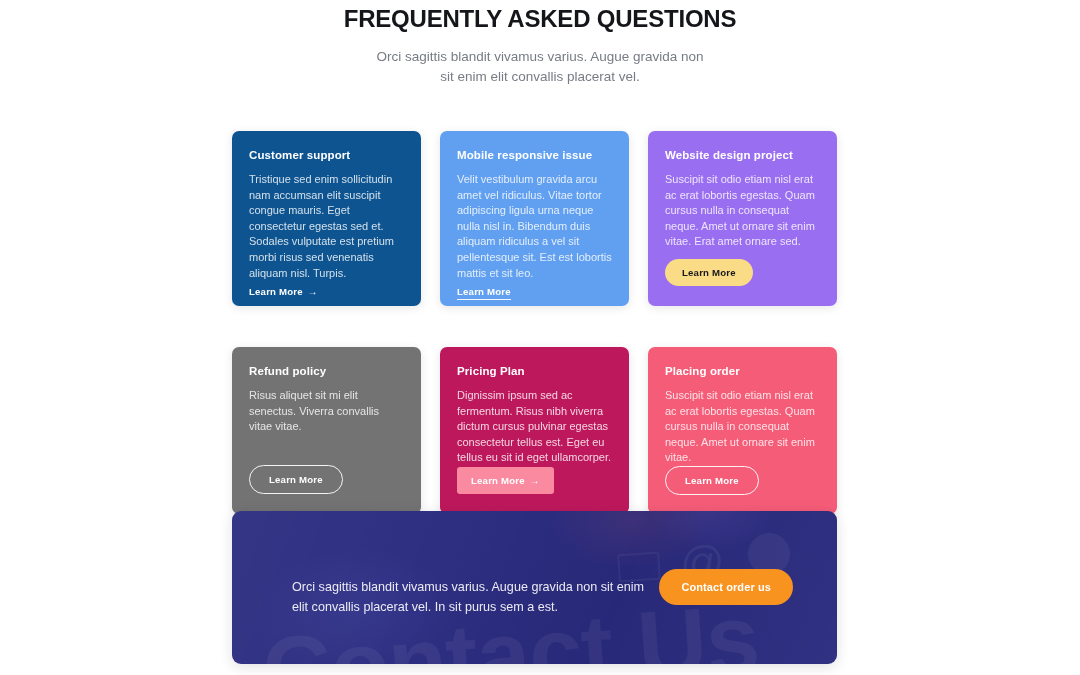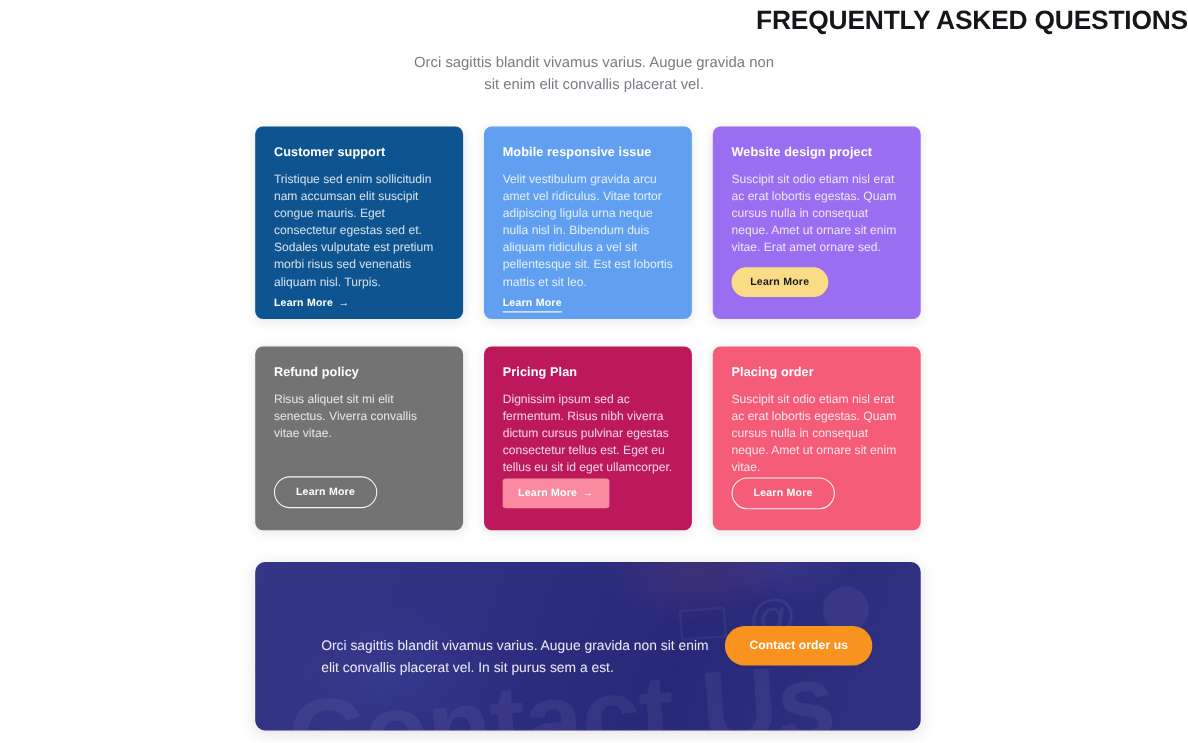--- a/index.html
+++ b/index.html
@@ -23,21 +23,20 @@
   .header {
     padding-top: 4px;
     text-align: center;
   }
   .page-title {
     font-size: 24px;
     font-weight: bold;
     letter-spacing: -0.2px;
     color: #14161a;
     line-height: 30px;
-    text-align: right;
   }
   .page-subtitle {
     margin: 13px auto 0;
     width: 330px;
     font-size: 13.5px;
     line-height: 20px;
     color: #777c84;
     text-align: center;
   }
 
@@ -54,20 +53,21 @@
   }
 
   .card {
     position: relative;
     border-radius: 7px;
     padding: 18px 17px 20px 17px;
     box-shadow: 0 2px 10px rgba(20,22,26,0.10);
     display: flex;
     flex-direction: column;
     overflow: hidden;
+    margin-top: 16px;
   }
   .card-r1 { height: 175px; }
   .card-r2 { height: 167px; }
 
   .card-title {
     font-size: 11.5px;
     font-weight: bold;
     color: #ffffff;
     margin-bottom: 11px;
     letter-spacing: 0.1px;

